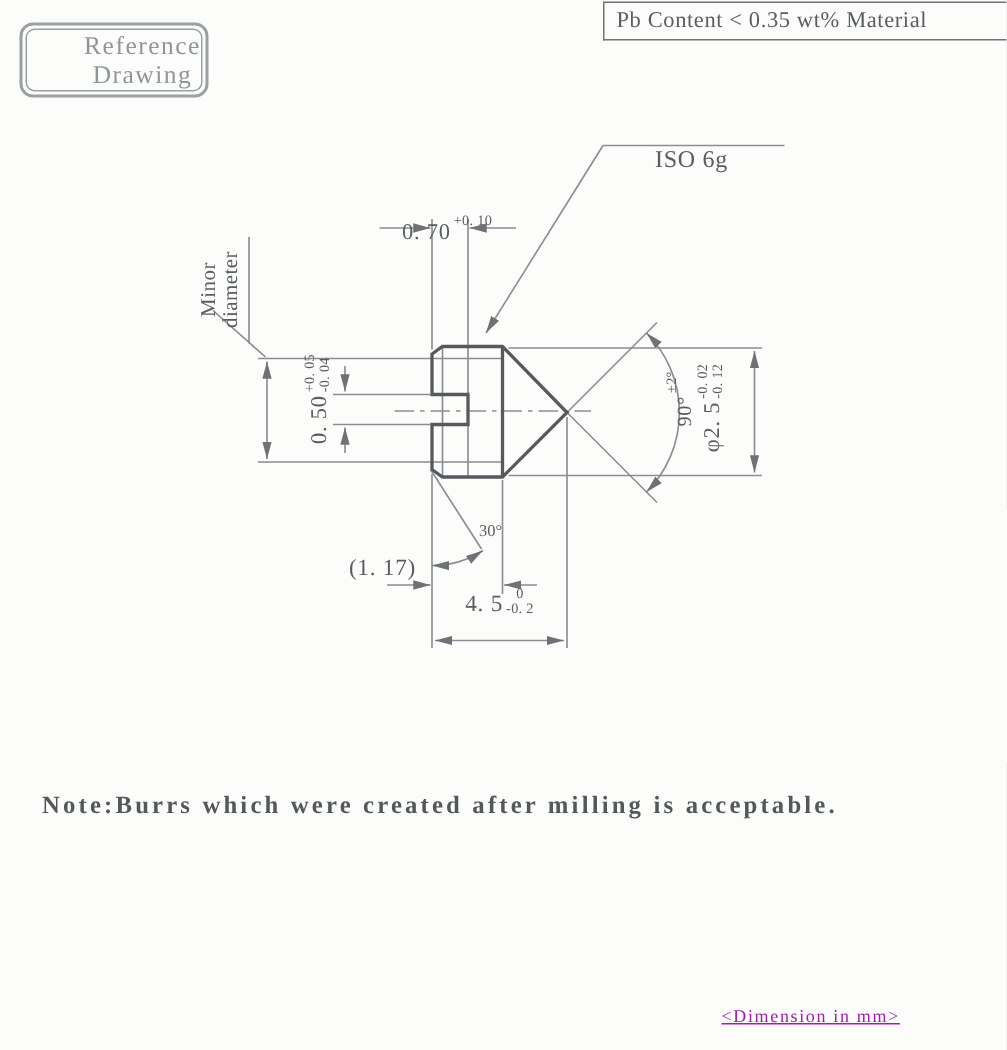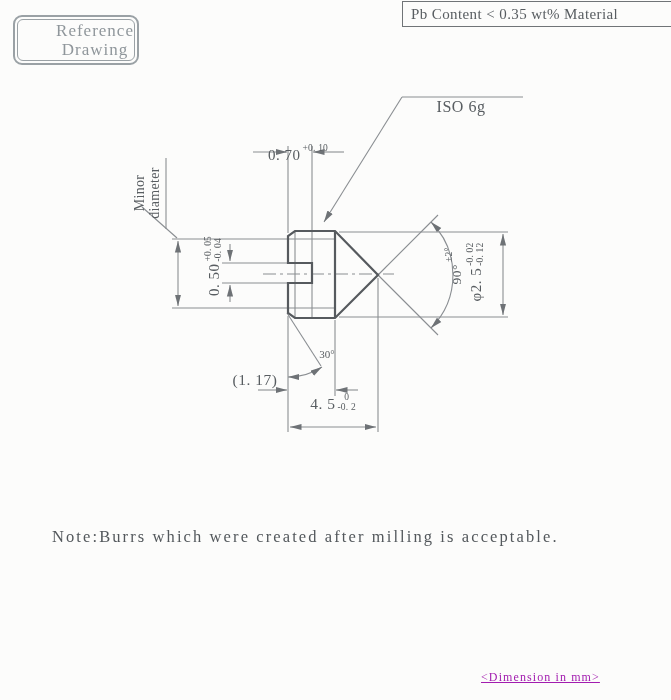--- a/index.html
+++ b/index.html
@@ -162,17 +162,17 @@
   <div class="lbl ctr" style="left:313px; top:354px; font-size:11px;margin-left:14px;">30°</div>
 
   <div class="lbl ctr dimrow" style="left:333px; top:404px;">
     <span class="num" style="font-size:15.5px;">4. 5</span>
     <span class="tolstack">
       <span style="text-align:center;">0</span>
       <span>-0. 2</span>
     </span>
   </div>
 
-  <div class="lbl note-text" style="left:52px; top:527px;">Note:Burrs which were created after milling is acceptable.</div>
+  <div class="lbl note-text" style="left:28px; top:527px;font-weight:bold;">Note:Burrs which were created after milling is acceptable.</div>
 
   <div class="lbl units-text" style="left:481px; top:670px;">&lt;Dimension in mm&gt;</div>
 
 </div>
 
 </body></html>

